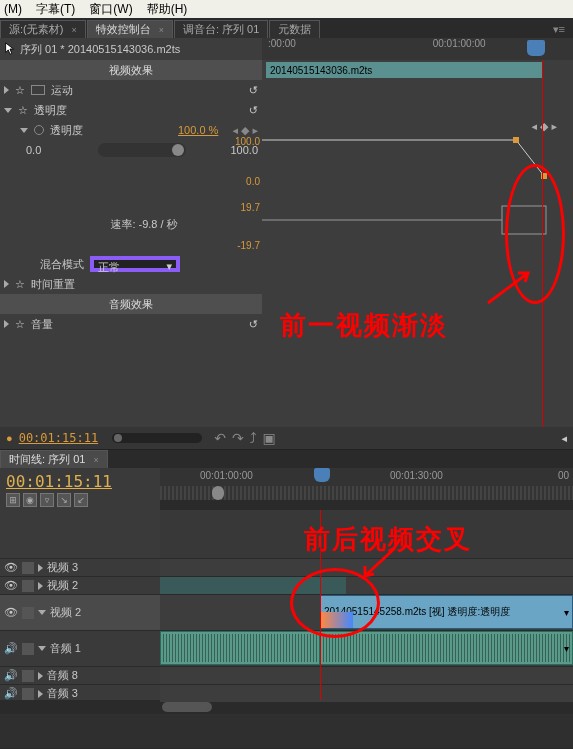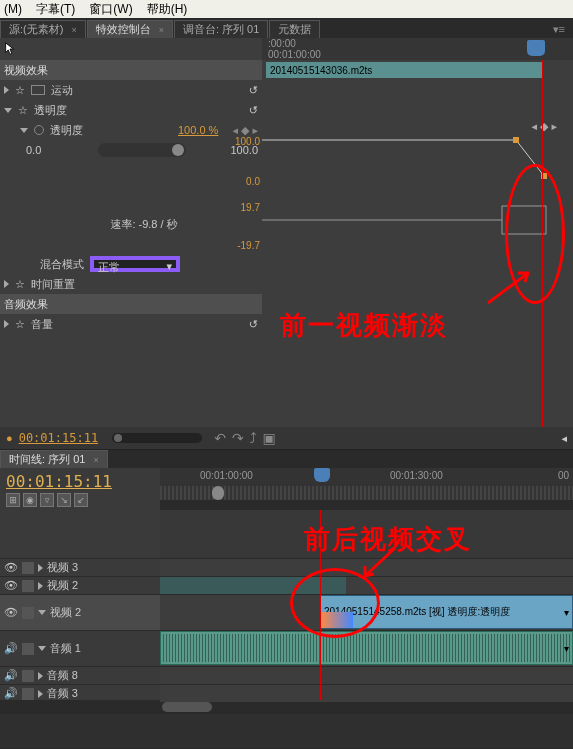--- a/index.html
+++ b/index.html
@@ -8,27 +8,27 @@
   .menubar span { font-size: 12px; }
   .panel-top { background: #3a3a3a; height: 432px; border-bottom: 1px solid #222; position: relative; }
   .tabs { display: flex; height: 20px; background: #2a2a2a; align-items: flex-end; overflow: hidden; }
   .tab { padding: 2px 8px; background: #303030; border: 1px solid #555; border-bottom: none; margin-right: 1px; height: 18px; display: flex; align-items: center; gap: 4px; font-size: 11px; color: #aaa; white-space: nowrap; }
   .tab.active { background: #4a4a4a; color: #ddd; }
   .tab .x { font-size: 9px; color: #888; margin-left: 4px; }
   .subheader { display: flex; height: 22px; align-items: center; background: #3d3d3d; }
   .subheader-left { display: flex; align-items: center; gap: 4px; padding-left: 4px; width: 262px; }
   .cursor-icon { width:12px; height:14px; }
   .time-ruler-area { flex: 1; position: relative; height: 22px; background: #353535; }
-  .time-ruler-top { position: absolute; top: 0; left: 0; right: 13px; height: 18px; display:flex; justify-content: space-between; padding: 0 6px; font-size: 10px; color: #999; flex-direction: column; }
+  .time-ruler-top { position: absolute; top: 0; left: 0; right: 13px; height: 18px; display:flex; justify-content: space-between; padding: 0 6px; font-size: 10px; color: #999; }
   .playhead-top { position:absolute; right:28px; top:2px; width:18px; height:16px; background:#4a7fb8; border-radius: 2px 2px 5px 5px; }
   .fx-body { display:flex; height: 368px; }
   .fx-left { width: 262px; background: #3d3d3d; overflow: hidden; }
   .fx-right { flex:1; background:#3d3d3d; position: relative; }
   .fx-row { display:flex; align-items:center; height:20px; padding: 0 4px; gap:6px; }
-  .fx-row.header { background:#504f4f; color:#ddd; }
+  .fx-row.header { background:#504f4f; color:#ddd;justify-content:center; }
   .tri { display:inline-block; width:0; height:0; border-top:4px solid transparent; border-bottom:4px solid transparent; border-left:5px solid #aaa; }
   .tri.down { border-left:4px solid transparent; border-right:4px solid transparent; border-top:5px solid #aaa; border-bottom:none; }
   .fx-label { flex:1; }
   .val-orange { color:#d89a3a; }
   .val-col { width: 60px; text-align:left; }
   .underline { text-decoration: underline; }
   .clip-bar { background:#5a9090; color:#000; font-size:10px; height:16px; display:flex; align-items:center; padding:0 4px; position:absolute; top:2px; left:4px; right:30px; }
   .graph-labels { position:absolute; left: 228px; font-size:10px; color:#d89a3a; text-align:right; width:30px; }
   .slider-track { height: 14px; background:#333; border-radius:7px; position:relative; margin: 0 6px; }
   .slider-thumb { position:absolute; top:1px; width:12px; height:12px; border-radius:6px; background:#888; }
@@ -101,20 +101,21 @@
       </div>
     <div style="flex:1"></div>
     <div style="padding:2px 8px;color:#888">▾≡</div>
   </div>
 
   <div class="subheader">
     <div class="subheader-left">
       <svg class="cursor-icon" viewBox="0 0 12 16">
           <path d="M1 1 L1 12 L4 9 L6 14 L8 13 L6 8 L10 8 Z" fill="#fff" stroke="#000"></path>
         </svg>
+      <span>序列 01 * 20140515143036.m2ts</span>
     </div>
     <div class="time-ruler-area">
       <div class="time-ruler-top">
         <span>:00:00</span>
           <span></span>
           <span>00:01:00:00</span>
           <span></span>
       </div>
       <div class="playhead-top"></div>
     </div>

